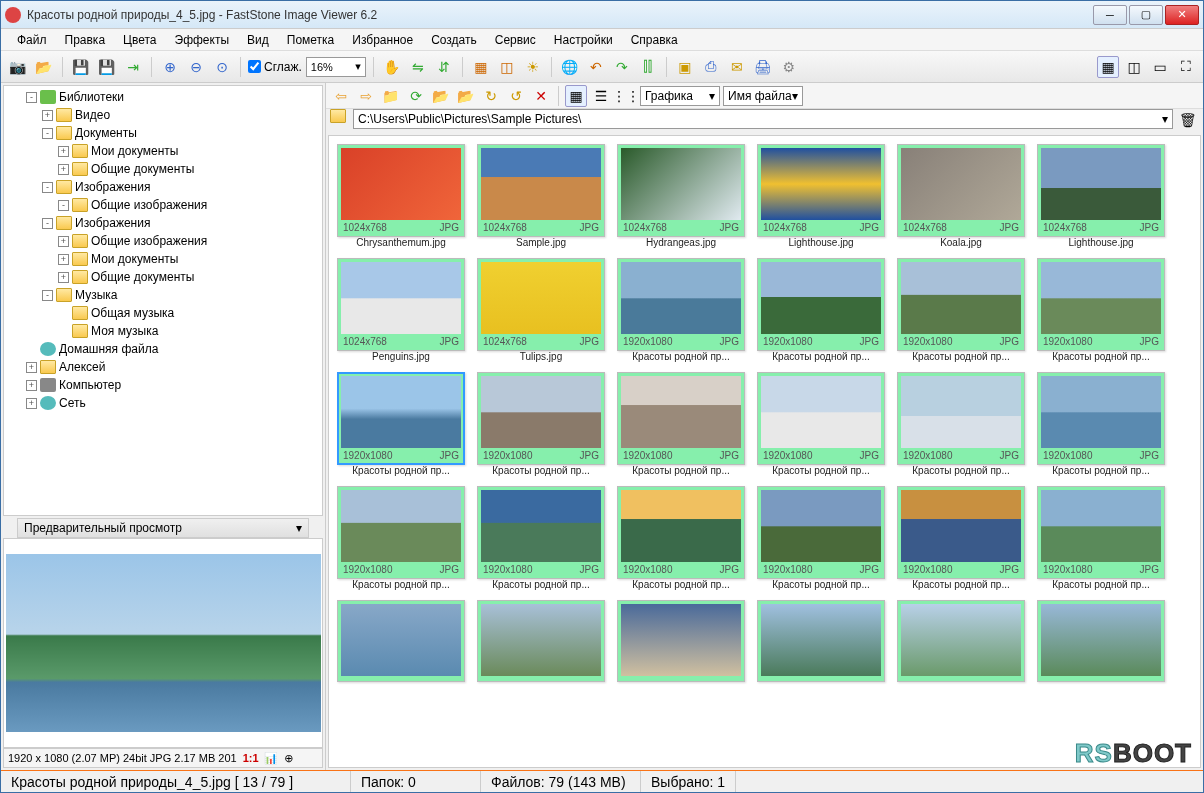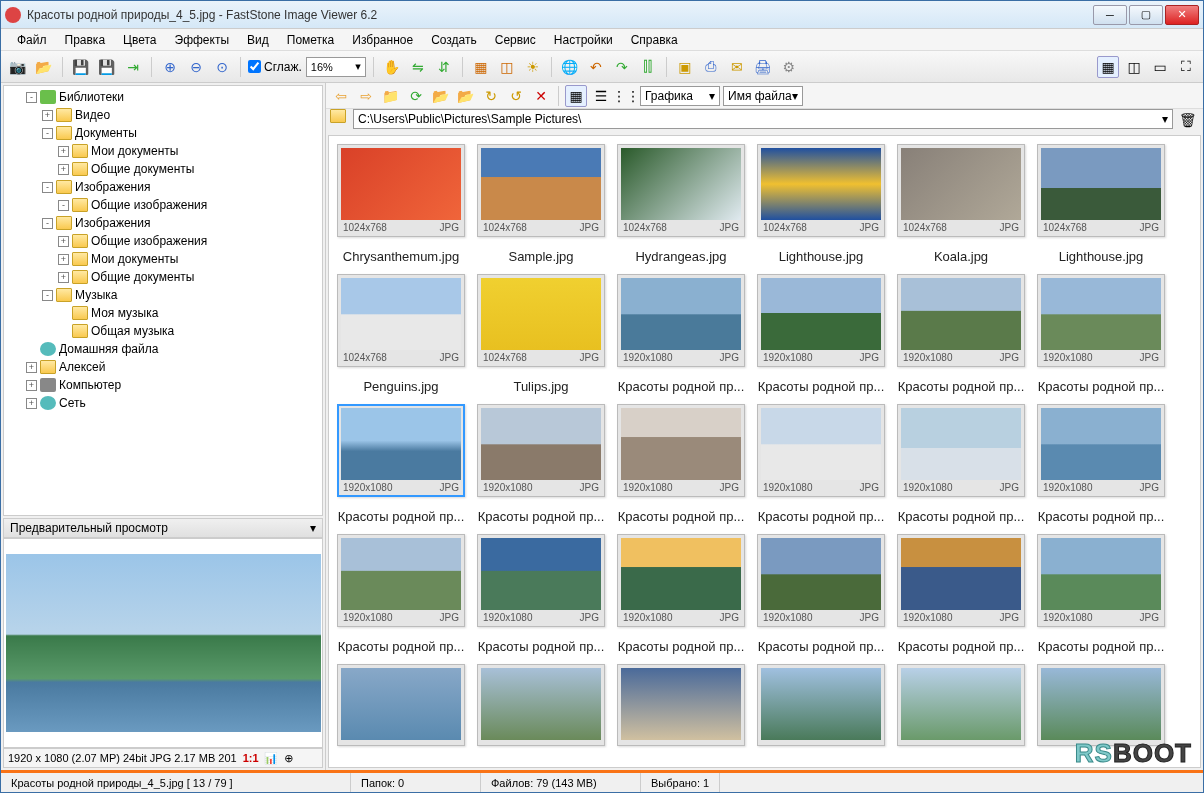--- a/index.html
+++ b/index.html
@@ -26,38 +26,38 @@
 .tree-row.sel { background: #3399ff; color: #fff; }
 .expander { width: 11px; height: 11px; border: 1px solid #888; background: #fff; margin-right: 3px; display: flex; align-items: center; justify-content: center; font-size: 9px; color: #555; line-height: 1; }
 .expander.none { border: none; }
 .ticon { width: 16px; height: 14px; margin-right: 3px; display: inline-block; }
 .ticon.folder { background: linear-gradient(#ffe9a3,#f9c94f); border: 1px solid #c9a227; border-radius: 1px; }
 .ticon.folder-open { background: linear-gradient(#fff2c1,#fbd774); border: 1px solid #c9a227; border-radius: 1px; }
 .ticon.desktop { background: #4a90d9; border-radius: 2px; }
 .ticon.lib { background: #6abf4b; border-radius: 2px; }
 .ticon.comp { background: #888; border-radius: 2px; }
 .ticon.net { background: #5bb; border-radius: 50%; }
-.preview-hdr { height: 20px; background: linear-gradient(#f0f0f0,#e0e0e0); border: 1px solid #ccc; margin: 0 2px; padding: 0 6px; display: flex; align-items: center; }
+.preview-hdr { height: 20px; background: linear-gradient(#f0f0f0,#e0e0e0); border: 1px solid #ccc; margin: 0 16px; padding: 0 6px; display: flex; align-items: center; }
 .preview-img { margin: 0 2px; border: 1px solid #ccc; background: #fff; height: 210px; display: flex; align-items: center; justify-content: center; position: relative; }
 .preview-canvas { width: 315px; height: 178px; background: linear-gradient(to bottom, #9bc5e8 0%, #b8d4ea 45%, #3a7a4a 46%, #5a9a6a 70%, #4a7aa0 72%, #6a9ac0 100%); }
 .preview-status { height: 20px; border: 1px solid #ccc; margin: 0 2px 2px; background: #f5f5f5; display: flex; align-items: center; padding: 0 4px; font-size: 11px; gap: 6px; }
 .right { flex: 1; display: flex; flex-direction: column; overflow: hidden; }
 .nav-toolbar { height: 26px; display: flex; align-items: center; padding: 0 4px; gap: 3px; background: #f5f5f5; border-bottom: 1px solid #ddd; }
 .nav-select { height: 20px; border: 1px solid #999; background: #fff; padding: 0 4px; font-size: 12px; display: flex; align-items: center; min-width: 80px; }
 .addr-bar { height: 24px; display: flex; padding: 0 4px; gap: 4px; }
 .addr-input { flex: 1; height: 20px; border: 1px solid #999; background: #fff; padding: 0 4px; display: flex; align-items: center; font-size: 12px; }
 .thumbs { flex: 1; overflow: auto; background: #fff; padding: 8px; border: 1px solid #ccc; margin: 2px; }
 .thumb-grid { display: flex; flex-wrap: wrap; gap: 10px 12px; }
 .thumb { width: 128px; display: flex; flex-direction: column; cursor: pointer; }
-.thumb-frame { border: 1px solid #bbb; background: #e5e5e5; padding: 3px; box-shadow: 1px 1px 2px rgba(0,0,0,.15); }
+.thumb-frame { border: 1px solid #bbb; background: #86efac; padding: 3px; box-shadow: 1px 1px 2px rgba(0,0,0,.15); }
 .thumb.sel .thumb-frame { border: 2px solid #3399ff; padding: 2px; }
 .thumb-pic { width: 100%; height: 72px; }
 .thumb-meta { display: flex; justify-content: space-between; font-size: 10px; color: #555; padding: 2px 2px 0; }
-.thumb-name { text-align: center; font-size: 13px; margin-top: 12px; overflow: hidden; text-overflow: ellipsis; white-space: nowrap; color: #222; }
-.statusbar { height: 22px; background: #f0f0f0; border-top: 3px solid #f97316; display: flex; align-items: center; font-size: 11px; }
+.thumb-name { text-align: center; font-size: 10px; margin-top: 0; overflow: hidden; text-overflow: ellipsis; white-space: nowrap; color: #222; }
+.statusbar { height: 22px; background: #f0f0f0; border-top: 1px solid #f97316; display: flex; align-items: center; font-size: 14px; }
 .status-cell { padding: 0 10px; border-right: 1px solid #ccc; height: 100%; display: flex; align-items: center; }
 .watermark { position: absolute; right: 12px; bottom: 24px; font-family: Arial; font-size: 26px; font-weight: bold; letter-spacing: 1px; pointer-events: none; }
 .watermark .rs { color: #7fc9c9; -webkit-text-stroke: 1px #3a8a8a; }
 .watermark .boot { color: #444; -webkit-text-stroke: 1px #222; }
 </style>
 </head>
 <body>
 
 <div class="window">
   <div class="titlebar">
@@ -190,26 +190,26 @@
             <span>Общие документы</span>
           </div>
           <div class="tree-row" style="padding-left: 36px;">
             <span class="expander">-</span>
             <span class="ticon folder"></span>
             <span>Музыка</span>
           </div>
           <div class="tree-row" style="padding-left: 52px;">
             <span class="expander none"></span>
             <span class="ticon folder"></span>
+            <span>Общая музыка</span>
+          </div>
+          <div class="tree-row" style="padding-left: 52px;">
+            <span class="expander none"></span>
+            <span class="ticon folder"></span>
             <span>Моя музыка</span>
-          </div>
-          <div class="tree-row" style="padding-left: 52px;">
-            <span class="expander none"></span>
-            <span class="ticon folder"></span>
-            <span>Общая музыка</span>
           </div>
           <div class="tree-row" style="padding-left: 20px;">
             <span class="expander none"></span>
             <span class="ticon net"></span>
             <span>Домашняя файла</span>
           </div>
           <div class="tree-row" style="padding-left: 20px;">
             <span class="expander">+</span>
             <span class="ticon folder"></span>
             <span>Алексей</span>

